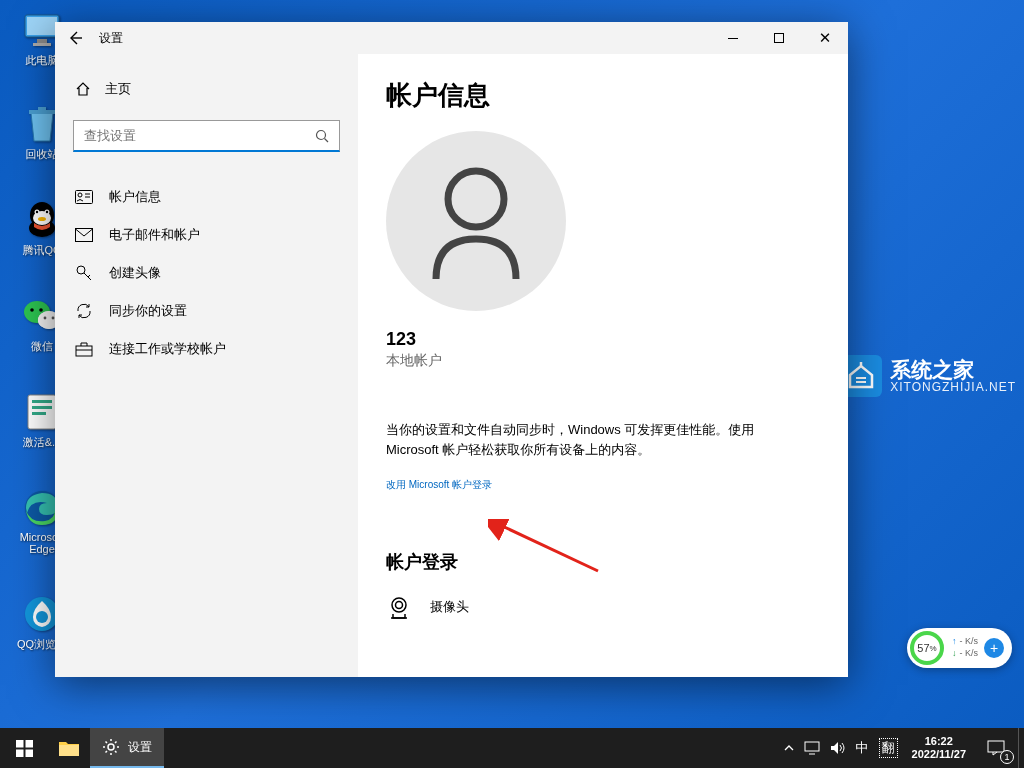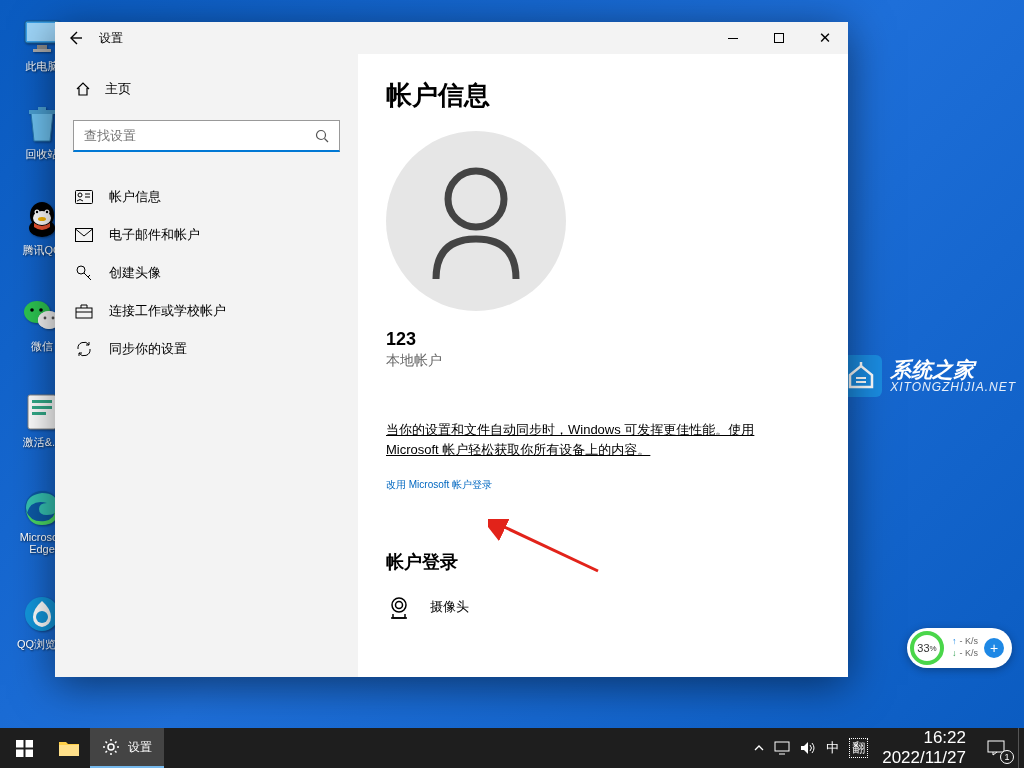--- a/index.html
+++ b/index.html
@@ -5,21 +5,21 @@
 * { margin:0; padding:0; box-sizing:border-box; font-family:"Segoe UI","Microsoft YaHei",sans-serif; }
 html,body { width:1024px; height:768px; overflow:hidden; }
 .desktop { position:relative; width:1024px; height:768px; background:linear-gradient(135deg,#0a5bc0 0%,#1e6fd9 50%,#0a5bc0 100%); }
 
 
 .dicon { position:absolute; width:60px; display:flex; flex-direction:column; align-items:center; color:#fff; font-size:11px; text-align:center; text-shadow:1px 1px 2px rgba(0,0,0,.7); cursor:pointer; }
 .dicon .ibox { width:40px; height:40px; margin-bottom:3px; display:flex; align-items:center; justify-content:center; }
 .dicon svg { filter:drop-shadow(1px 1px 1px rgba(0,0,0,.4)); }
 
 
-.watermark { position:absolute; right:8px; top:355px; color:#fff; display:flex; align-items:center;font-style:italic; }
+.watermark { position:absolute; right:8px; top:355px; color:#fff; display:flex; align-items:center; }
 .watermark .wlogo { width:42px; height:42px; background:#1a8be0; border-radius:6px; margin-right:8px; display:flex; align-items:center; justify-content:center; }
 .watermark .wtxt { line-height:1.1; }
 .watermark .big { font-size:21px; font-weight:bold; }
 .watermark .small { font-size:12px; letter-spacing:1px; opacity:.9; }
 
 
 .meter { position:absolute; right:12px; bottom:100px; display:flex; align-items:center; background:#fff; border-radius:20px; padding:3px 8px 3px 3px; box-shadow:0 2px 8px rgba(0,0,0,.3); }
 .meter .circle { width:34px; height:34px; border-radius:50%; border:4px solid #4ad64a; display:flex; align-items:center; justify-content:center; font-size:11px; color:#333; }
 .meter .speeds { margin-left:8px; font-size:9px; color:#666; line-height:1.3; }
 .meter .speeds div { display:flex; align-items:center; gap:3px; }
@@ -44,49 +44,49 @@
 .searchbox .sicon { color:#555; font-size:13px; }
 .section { font-size:13px; font-weight:600; margin-bottom:18px; padding-left:2px; }
 .navitem { display:flex; align-items:center; gap:16px; padding:10px 2px; font-size:13px; cursor:pointer; }
 .navitem .nicon { width:18px; height:18px; display:flex; align-items:center; justify-content:center; }
 
 .content { flex:1; padding:24px 28px; overflow:hidden; }
 .content h1 { font-size:26px; font-weight:600; margin-bottom:18px; }
 .avatar { width:180px; height:180px; border-radius:50%; background:#e6e6e6; display:flex; align-items:center; justify-content:center; margin-bottom:18px; }
 .username { font-size:18px; font-weight:700; }
 .acctype { font-size:14px; color:#666; margin-top:2px; margin-bottom:50px; }
-.desc { font-size:13px; line-height:1.55; color:#000; max-width:420px; margin-bottom:14px;text-decoration:underline; }
+.desc { font-size:13px; line-height:1.55; color:#000; max-width:420px; margin-bottom:14px; }
 .link { color:#0067c0; font-size:10px; cursor:pointer; display:inline-block; }
 .arrow { position:absolute; pointer-events:none; }
 .content h2 { font-size:18px; font-weight:600; margin-top:58px; margin-bottom:20px; }
 .camrow { display:flex; align-items:center; gap:18px; font-size:13px; cursor:pointer; }
 .camicon { width:26px; height:26px; }
 
 
 .taskbar { position:absolute; left:0; bottom:0; width:100%; height:40px; background:#1e1e1e; display:flex; align-items:center; color:#fff; font-size:12px; }
 .tbtn { height:40px; display:flex; align-items:center; justify-content:center; cursor:pointer; }
 .start { width:48px; }
 .tseg { width:42px; }
 .tapp { height:40px; padding:0 12px; display:flex; align-items:center; gap:8px; cursor:pointer; }
 .tapp.active { background:#444; border-bottom:2px solid #76b9ed; }
 .spacer2 { flex:1; }
 .tray { display:flex; align-items:center; gap:10px; padding:0 6px; }
 .tray span { cursor:pointer; font-size:13px; }
-.clock { text-align:right; font-size:17px; line-height:1.2; padding:0 8px; }
+.clock { text-align:center; font-size:11px; line-height:1.2; padding:0 8px;font-weight:bold; }
 .notif { width:44px; display:flex; align-items:center; justify-content:center; position:relative; }
 .notif .badge { position:absolute; bottom:4px; right:4px; width:14px; height:14px; border-radius:50%; background:#1e1e1e; border:1px solid #fff; font-size:9px; display:flex; align-items:center; justify-content:center; }
 
 svg { display:block; }
 </style>
 </head>
 <body>
 
 <div class="desktop">
 
-  <div class="dicon" style="left:12px; top:16px;">
+  <div class="dicon" style="left:12px; top:10px;">
     <div class="ibox">
         <svg width="38" height="34" viewBox="0 0 38 34">
           <rect x="2" y="2" width="34" height="22" rx="2" fill="#3aa0e8" stroke="#1a5a8a"></rect>
           <rect x="4" y="4" width="30" height="18" fill="#9dd4f7"></rect>
           <rect x="14" y="26" width="10" height="4" fill="#888"></rect>
           <rect x="10" y="30" width="18" height="3" fill="#aaa"></rect>
         </svg>
       </div>
     <span>此电脑</span>
   </div>
@@ -172,21 +172,21 @@
         </svg>
     </div>
     <div class="wtxt">
       <div class="big">系统之家</div>
       <div class="small">XITONGZHIJIA.NET</div>
     </div>
   </div>
 
   <div class="meter">
     <div class="circle">
-        <span>33</span>
+        <span>57</span>
         <span style="font-size:8px">%</span>
       </div>
     <div class="speeds">
       <div>
           <span style="color:#1e88e5">↑</span>
           <span>- K/s</span>
         </div>
       <div>
           <span style="color:#2a9d4a">↓</span>
           <span>- K/s</span>
@@ -260,36 +260,36 @@
               <svg width="18" height="18" viewBox="0 0 18 18">
                 <circle cx="6" cy="6" r="4" fill="none" stroke="#000"></circle>
                 <line x1="9" y1="9" x2="16" y2="16" stroke="#000"></line>
                 <line x1="13" y1="13" x2="15" y2="11" stroke="#000"></line>
               </svg>
             </span>
           <span>创建头像</span>
         </div>
         <div class="navitem">
           <span class="nicon">
+              <svg width="18" height="18" viewBox="0 0 18 18">
+                <path d="M3 9 A6 6 0 0 1 14 5 M15 9 A6 6 0 0 1 4 13" fill="none" stroke="#000"></path>
+                <path d="M14 2 L14 5 L11 5 M4 16 L4 13 L7 13" fill="none" stroke="#000"></path>
+              </svg>
+            </span>
+          <span>同步你的设置</span>
+        </div>
+        <div class="navitem">
+          <span class="nicon">
               <svg width="18" height="16" viewBox="0 0 18 16">
                 <rect x="1" y="5" width="16" height="10" fill="none" stroke="#000"></rect>
                 <path d="M6 5 L6 2 L12 2 L12 5" fill="none" stroke="#000"></path>
                 <line x1="1" y1="9" x2="17" y2="9" stroke="#000"></line>
               </svg>
             </span>
           <span>连接工作或学校帐户</span>
-        </div>
-        <div class="navitem">
-          <span class="nicon">
-              <svg width="18" height="18" viewBox="0 0 18 18">
-                <path d="M3 9 A6 6 0 0 1 14 5 M15 9 A6 6 0 0 1 4 13" fill="none" stroke="#000"></path>
-                <path d="M14 2 L14 5 L11 5 M4 16 L4 13 L7 13" fill="none" stroke="#000"></path>
-              </svg>
-            </span>
-          <span>同步你的设置</span>
         </div>
       </div>
 
       <div class="content" style="position:relative;">
         <h1>帐户信息</h1>
         <div class="avatar">
           <svg width="110" height="120" viewBox="0 0 110 120">
               <circle cx="55" cy="38" r="28" fill="none" stroke="#444" stroke-width="7"></circle>
               <path d="M15 118 Q15 78 55 78 Q95 78 95 118" fill="none" stroke="#444" stroke-width="7"></path>
             </svg>

